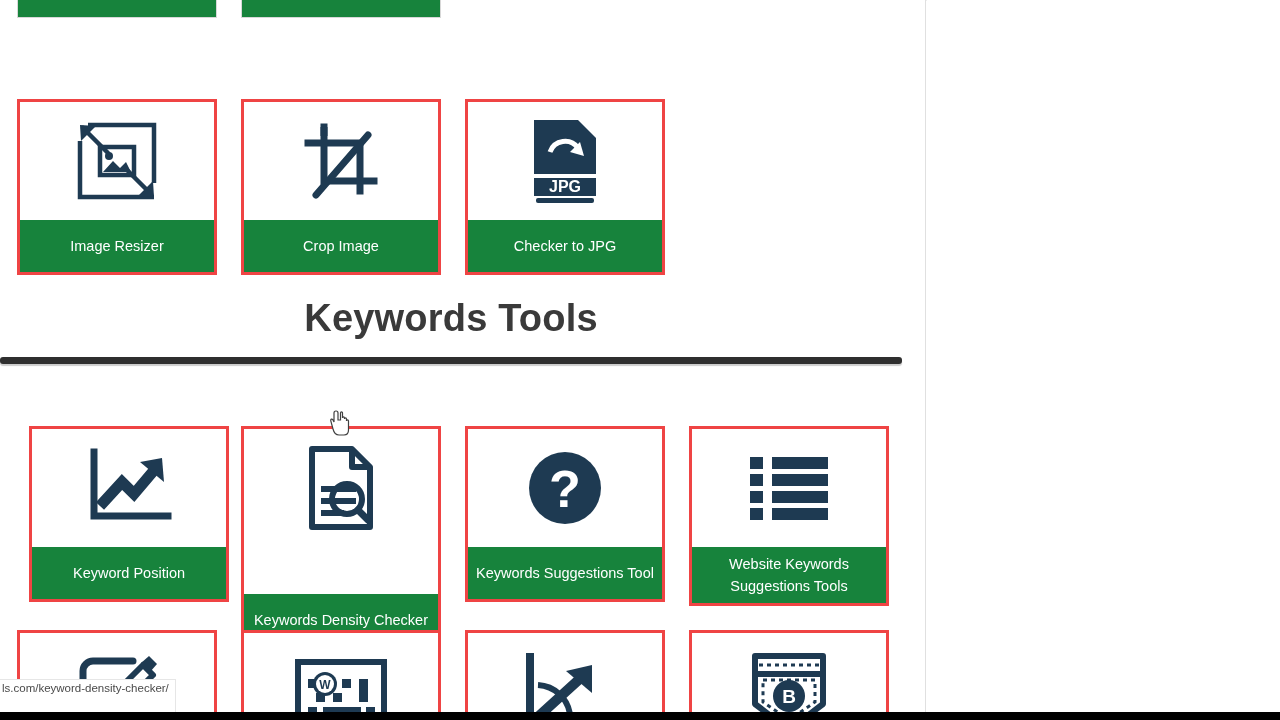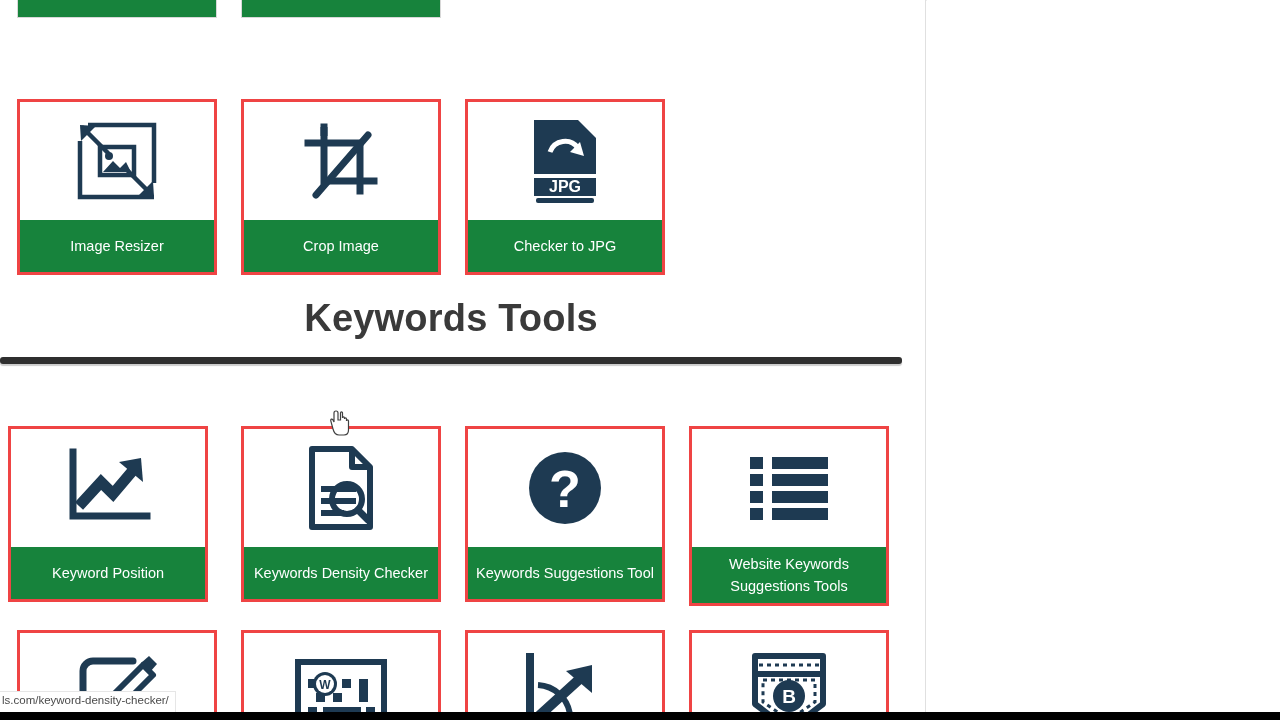--- a/index.html
+++ b/index.html
@@ -110,21 +110,21 @@
     width: 20px; height: 26px;
     pointer-events: none;
     z-index: 50;
   }
 
   
   #status-bar {
     position: absolute;
     left: 0; bottom: 8px;
     max-width: 360px;
-    padding: 2px 6px 6px 2px;
+    padding: 2px 6px 18px 2px;
     background: #ffffff;
     border: 1px solid #e6e6e6;
     border-left: none;
     border-bottom: none;
     font-size: 11.5px;
     color: #4a4a4a;
     white-space: nowrap;
     overflow: hidden;
     z-index: 40;
   }
@@ -203,32 +203,32 @@
 
     </div>
 
     <div class="section-head" style="top:295px;">
       <div class="section-title">Keywords Tools</div>
       <div class="section-rule"></div>
     </div>
 
     <div class="row" style="top:382px; height:172px;">
 
-      <div class="card" style="left:8px;justify-content:center;">
+      <div class="card" style="left:29px;justify-content:center;">
         <div class="card-icon">
           <svg width="86" height="80" viewBox="0 0 86 80">
             <path d="M8 4 L8 68 L82 68" fill="none" stroke="#1e3a52" stroke-width="7" stroke-linecap="square"></path>
             <path d="M14 58 L36 34 L48 46 L70 20" fill="none" stroke="#1e3a52" stroke-width="11" stroke-linejoin="miter"></path>
             <polygon points="76,10 78,34 54,14" fill="#1e3a52"></polygon>
           </svg>
         </div>
         <div class="card-label">Keyword Position</div>
       </div>
 
-      <div class="card two-line" style="left:241px;">
+      <div class="card two-line" style="left:241px;gap:47px;">
         <div class="card-icon">
           <svg width="78" height="88" viewBox="0 0 78 88">
             <path d="M10 5 H50 L68 23 V83 H10 Z" fill="none" stroke="#1e3a52" stroke-width="6" stroke-linejoin="round"></path>
             <path d="M50 5 L50 23 L68 23" fill="none" stroke="#1e3a52" stroke-width="6" stroke-linejoin="round"></path>
             <g stroke="#1e3a52" stroke-width="6" stroke-linecap="butt">
               <line x1="19" y1="45" x2="54" y2="45"></line>
               <line x1="19" y1="57" x2="54" y2="57"></line>
               <line x1="19" y1="69" x2="42" y2="69"></line>
             </g>
             <circle cx="45" cy="55" r="15" fill="none" stroke="#1e3a52" stroke-width="6"></circle>

